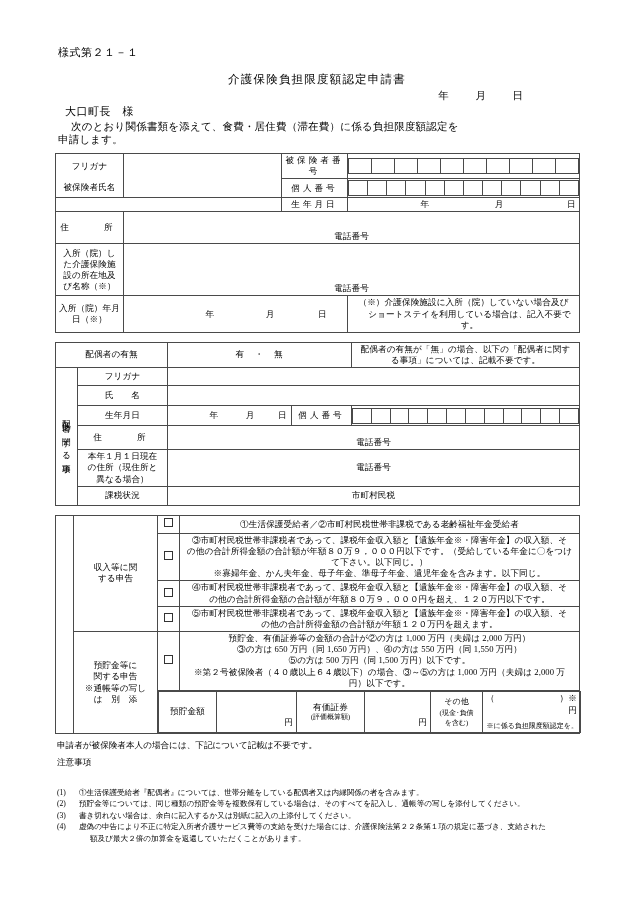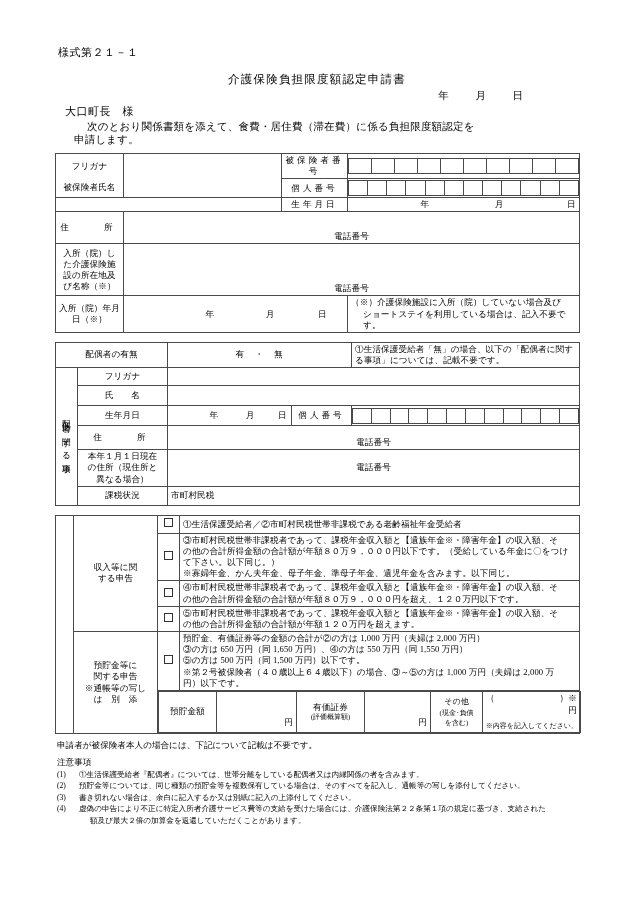--- a/index.html
+++ b/index.html
@@ -52,42 +52,42 @@
   .date-line span { margin-left: 22px; }
   .addressee {
     font-size: 11px;
     letter-spacing: 0.5px;
     margin: 0 0 1px 10px;
   }
   .intro {
     font-size: 10.5px;
     line-height: 1.28;
     letter-spacing: 0.2px;
-    margin: 0 0 6px 19px;
+    margin: 0 0 6px 3px;
   }
   .intro .indent { padding-left: 13px; display: inline-block; }
 
   
   table {
     border-collapse: collapse;
     width: 524px;
     table-layout: fixed;
   }
   table.bordered, table.bordered td {
     border: 1px solid #4a4a4a;
   }
   td {
     padding: 1px 3px;
     vertical-align: middle;
     font-size: 8.6px;
     line-height: 1.3;
     letter-spacing: 0.1px;
   }
   .c  { text-align: center; }
-  .l  { text-align: left; }
+  .l  { text-align: center; }
   .r  { text-align: right; }
   .mid { vertical-align: middle; }
   .top { vertical-align: top; }
   .bot { vertical-align: bottom; }
   .nb  { border: none !important; }
   .sp1 { letter-spacing: 3px; }
   .sp2 { letter-spacing: 6px; }
   .tiny { font-size: 7px; letter-spacing: 0; }
   .sm   { font-size: 8px; }
 
@@ -128,21 +128,21 @@
     display: flex;
     align-items: center;
     justify-content: center;
     height: 100%;
   }
 
   .tel-center { text-align: center; }
 
   .notes-title {
     font-size: 8.6px;
-    margin: 5px 0 0 2px;
+    margin: 5px 0 18px 2px;
   }
   .notes {
     margin: 0;
     padding: 0;
     list-style: none;
     font-size: 7.6px;
     line-height: 1.5;
     letter-spacing: 0;
   }
   .notes li {
@@ -282,21 +282,21 @@
         <col style="width:90px">
         <col style="width:124px">
         <col style="width:60px">
         <col style="width:228px">
       </colgroup>
       <tbody>
         <tr style="height:24px">
           <td colspan="2" class="c">配偶者の有無</td>
           <td colspan="2" class="c" style="letter-spacing:1px">有　・　無</td>
           <td class="l">
-            <span class="blockrow">①生活保護受給者「無」の場合、以下の「配偶者に関す</span>
+            <span class="blockrow">配偶者の有無が「無」の場合、以下の「配偶者に関す</span>
             <span class="blockrow">る事項」については、記載不要です。</span>
           </td>
         </tr>
         <tr style="height:18px">
           <td rowspan="6" class="c" style="padding:0">
             <div class="vwrap">
               <span class="vert">配偶者に関する事項</span>
             </div>
           </td>
           <td class="c">フリガナ</td>
@@ -451,21 +451,21 @@
                   </td>
                   <td class="c mid tiny" style="border-right:1px solid #4a4a4a;line-height:1.45">
                     <span class="blockrow sm">その他</span>
                     <span class="blockrow">(現金･負債</span>
                     <span class="blockrow">を含む)</span>
                   </td>
                   <td class="top" style="position:relative;padding:1px 3px">
                     <span style="float:left">（</span>
                     <span style="float:right">）※</span>
                     <span class="blockrow r" style="clear:both;padding-top:1px">円</span>
-                    <span class="blockrow tiny r" style="position:absolute;bottom:1px;right:2px">※内容を記入してください。</span>
+                    <span class="blockrow tiny r" style="position:absolute;bottom:1px;right:2px">※に係る負担限度額認定を。</span>
                   </td>
                 </tr>
               </tbody>
             </table>
           </td>
         </tr>
       </tbody>
     </table>
 
     <div class="above-applicant">申請者が被保険者本人の場合には、下記について記載は不要です。</div>

